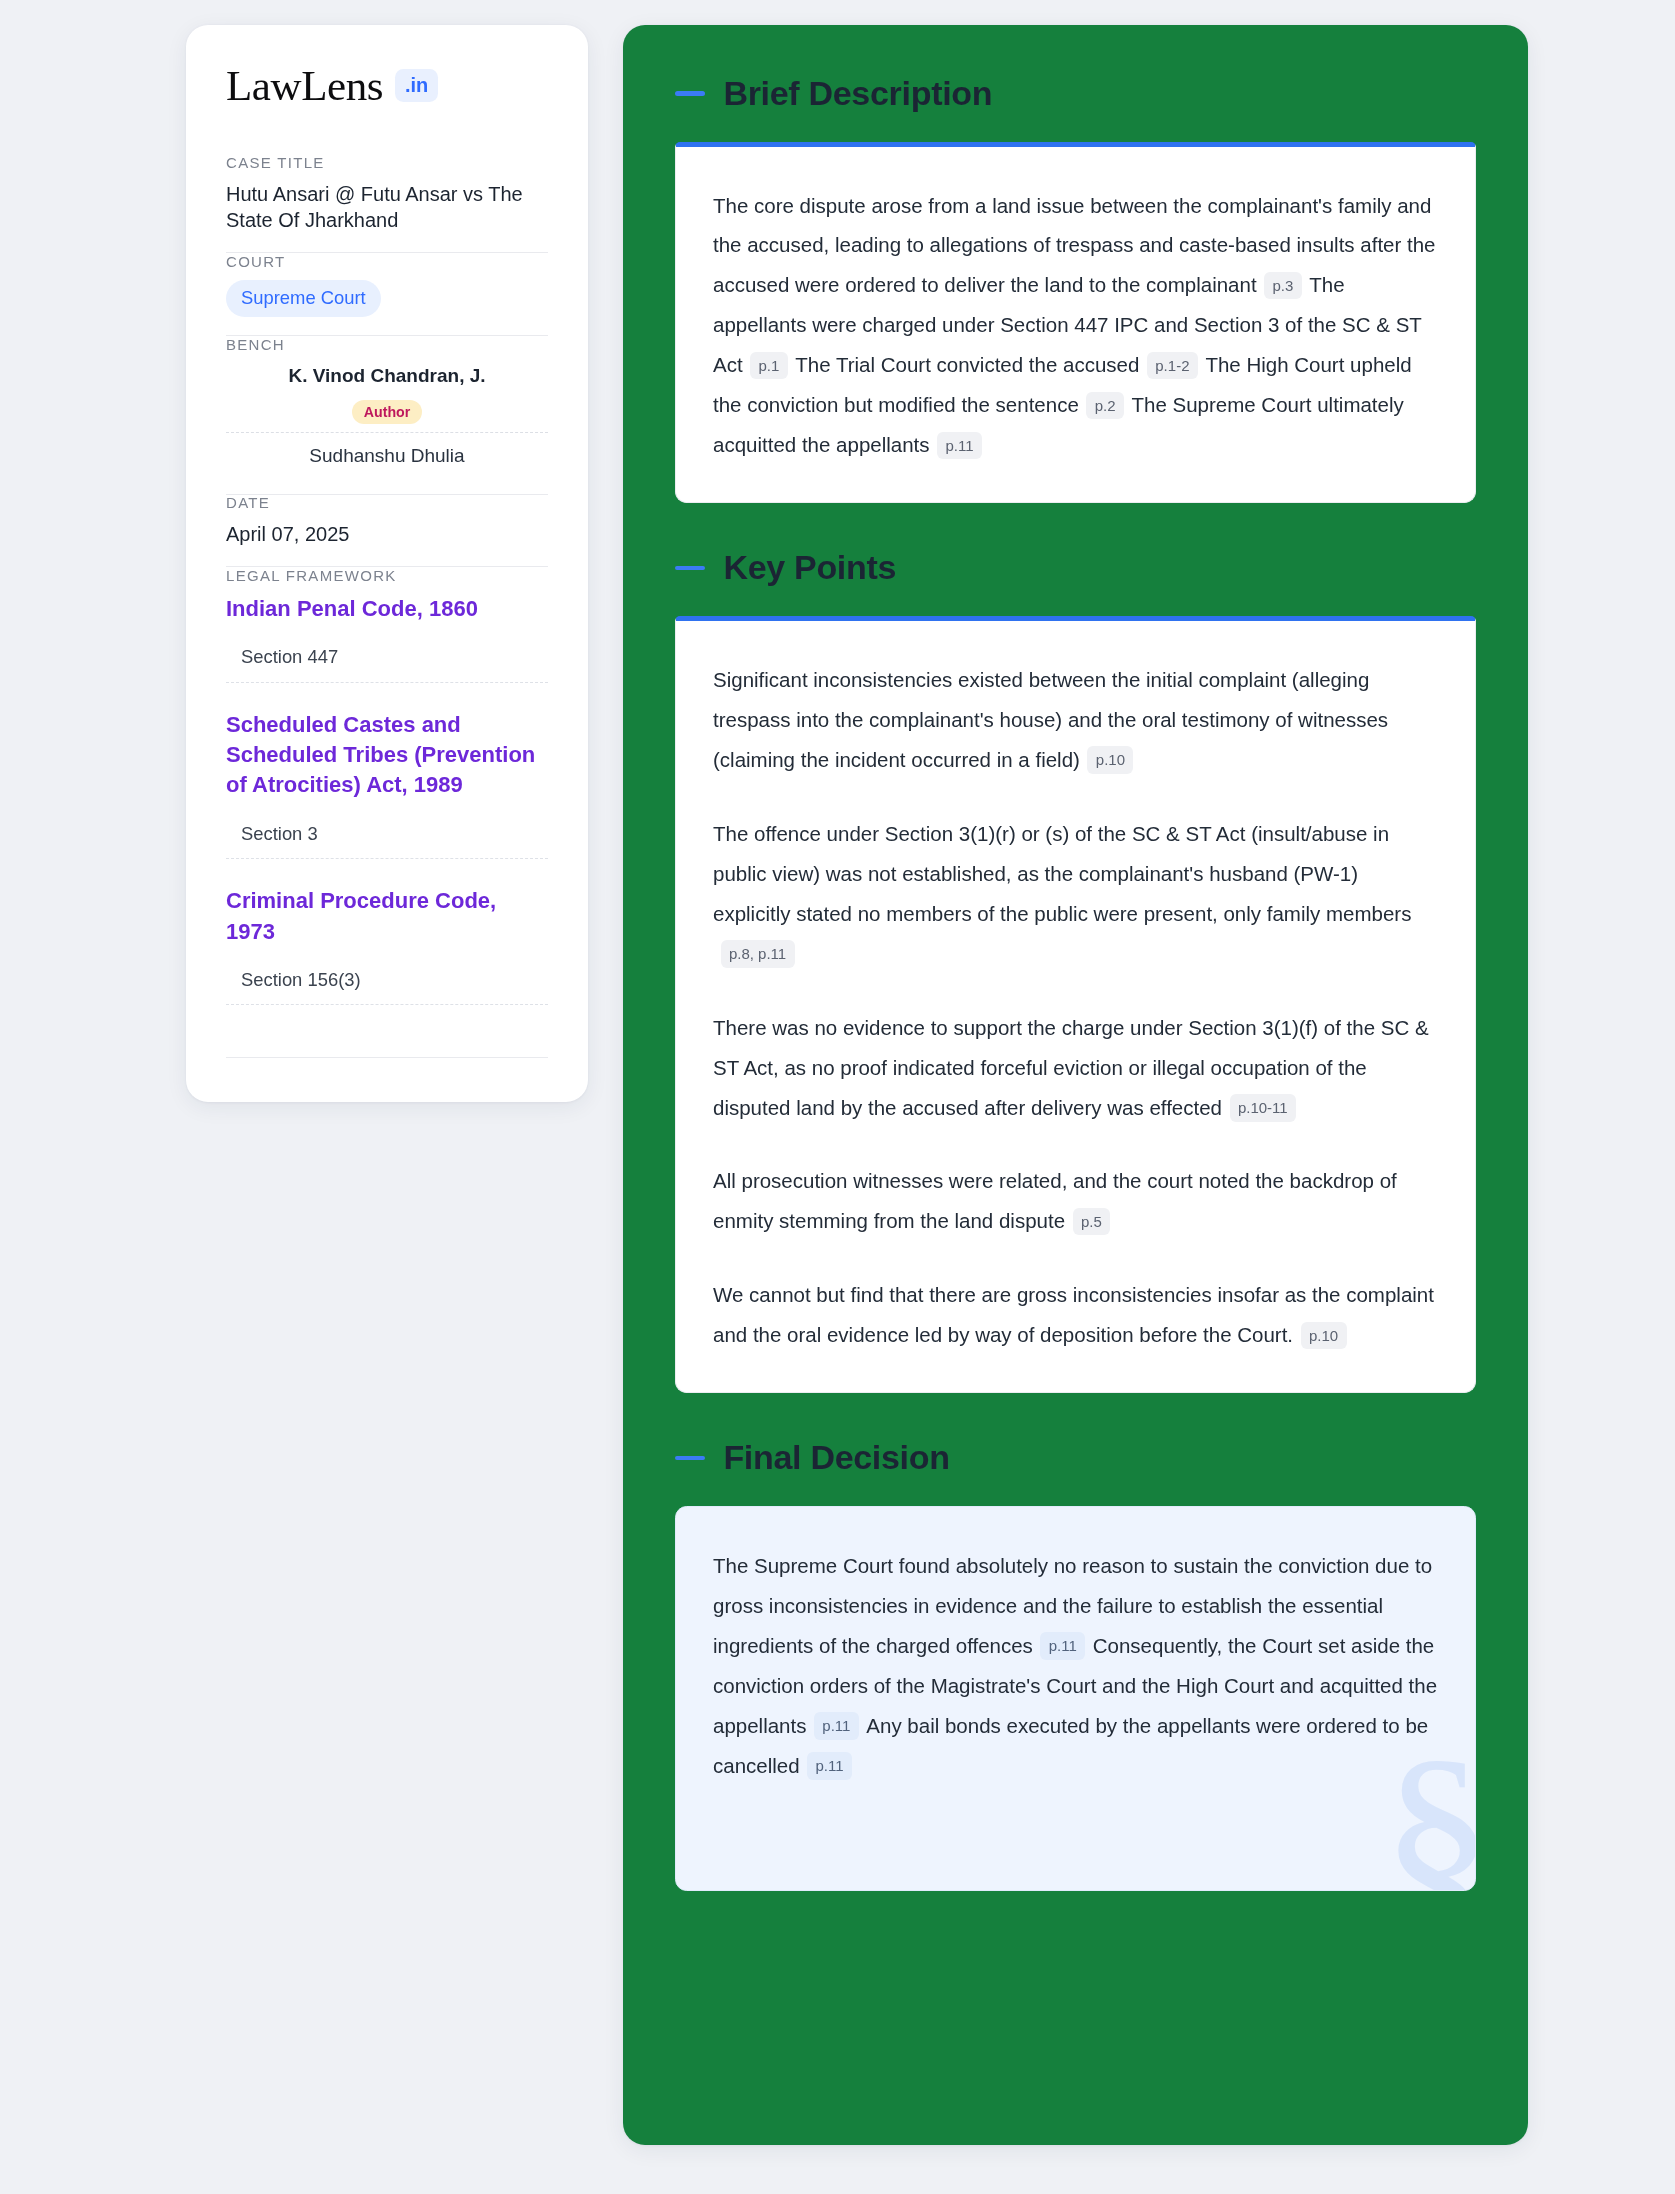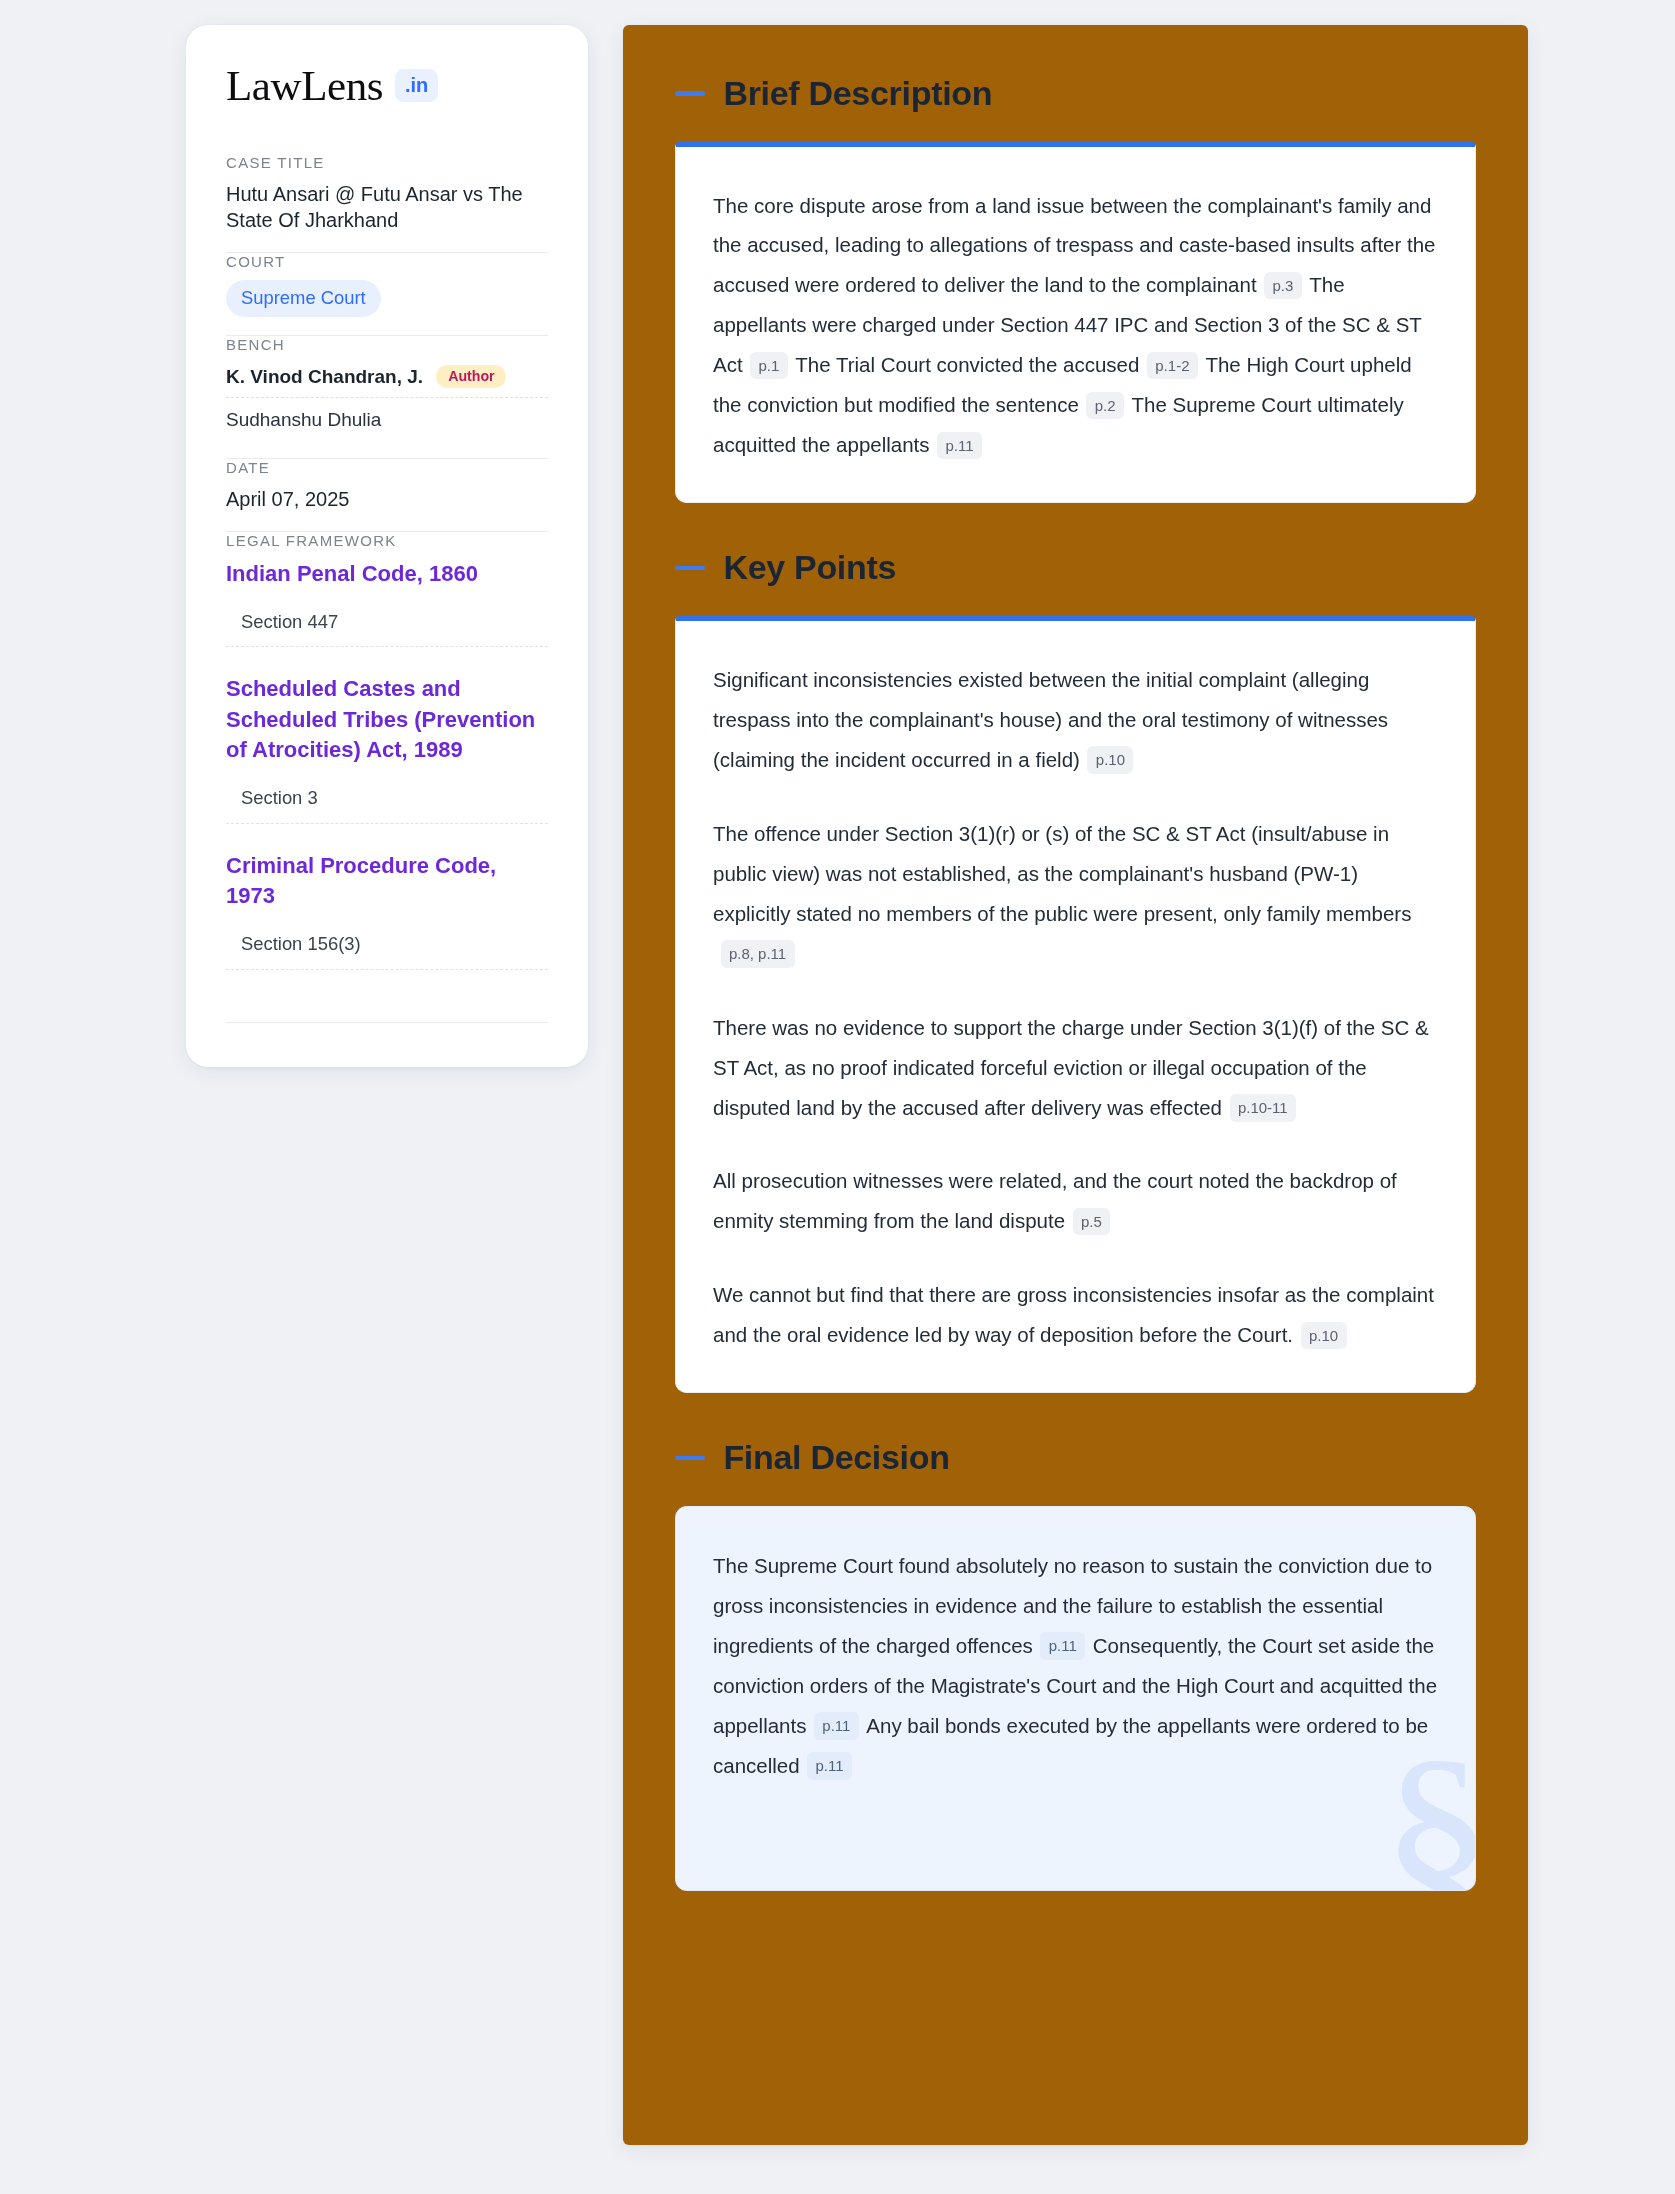--- a/index.html
+++ b/index.html
@@ -77,20 +77,21 @@
     font-size: 18.4px;
     padding: 6.7px 15px 8.4px 15px;
     border-radius: 837px;
   }
 
   .judge-row {
     display: flex;
     align-items: center;
     gap: 13.4px;
     padding: 1.7px 0 8.4px 0;
+    flex-direction: column;
   }
   .judge-name {
     font-size: 19px;
     font-weight: 700;
     color: #1c2430;
   }
   .judge-name.plain { font-weight: 400; color: #2a3340; }
   .author-badge {
     background: #fdeec4;
     color: #be185d;
@@ -123,22 +124,22 @@
   }
   .section-sep {
     border-top: 1.3px dashed #dee1e7;
     margin-bottom: 27px;
   }
   .tail-divider { height: 0.8px; background: #e9eaee; margin-top: 6.7px; }
 
   
   .main {
     width: 905px;
-    background: #a16207;
-    border-radius: 6px;
+    background: #15803d;
+    border-radius: 22px;
     box-shadow: 0 5px 22px rgba(25,40,70,.07), 0 0.8px 2.5px rgba(25,40,70,.05);
     padding: 49px 52px 67px 52px;
     min-height: 2120px;
   }
 
   .section { margin-bottom: 45px; }
 
   .section-head {
     display: flex;
     align-items: center;

